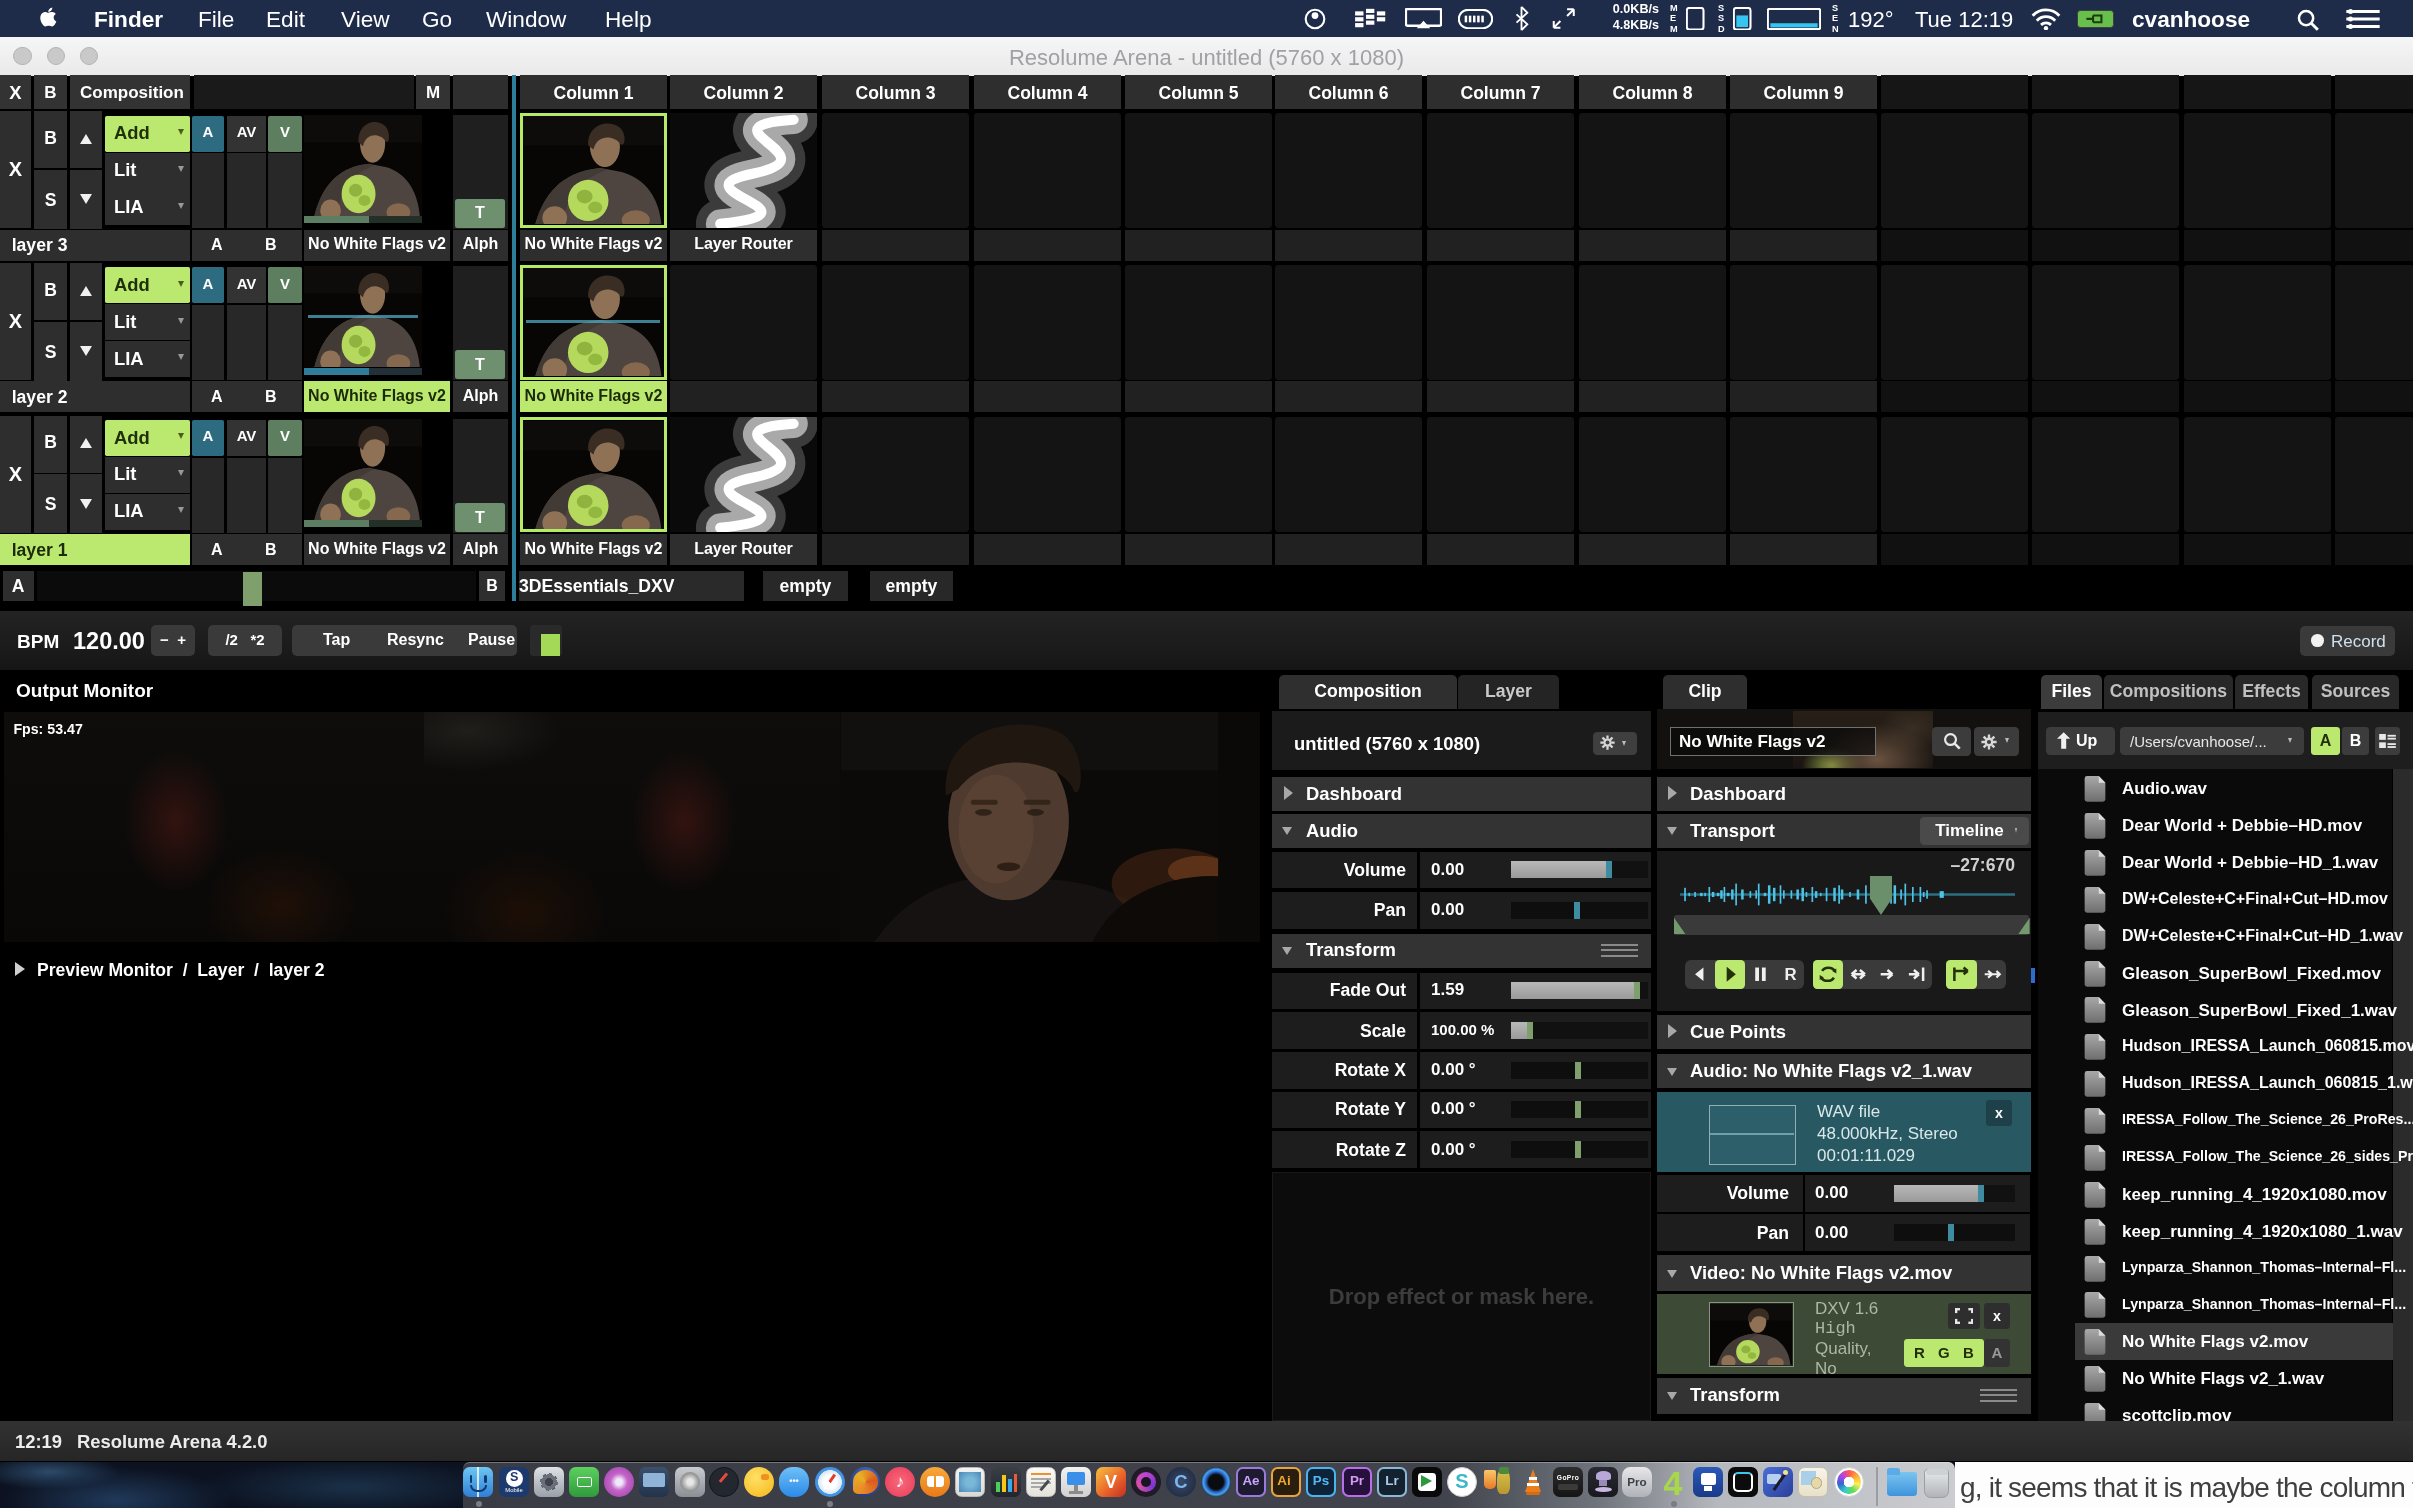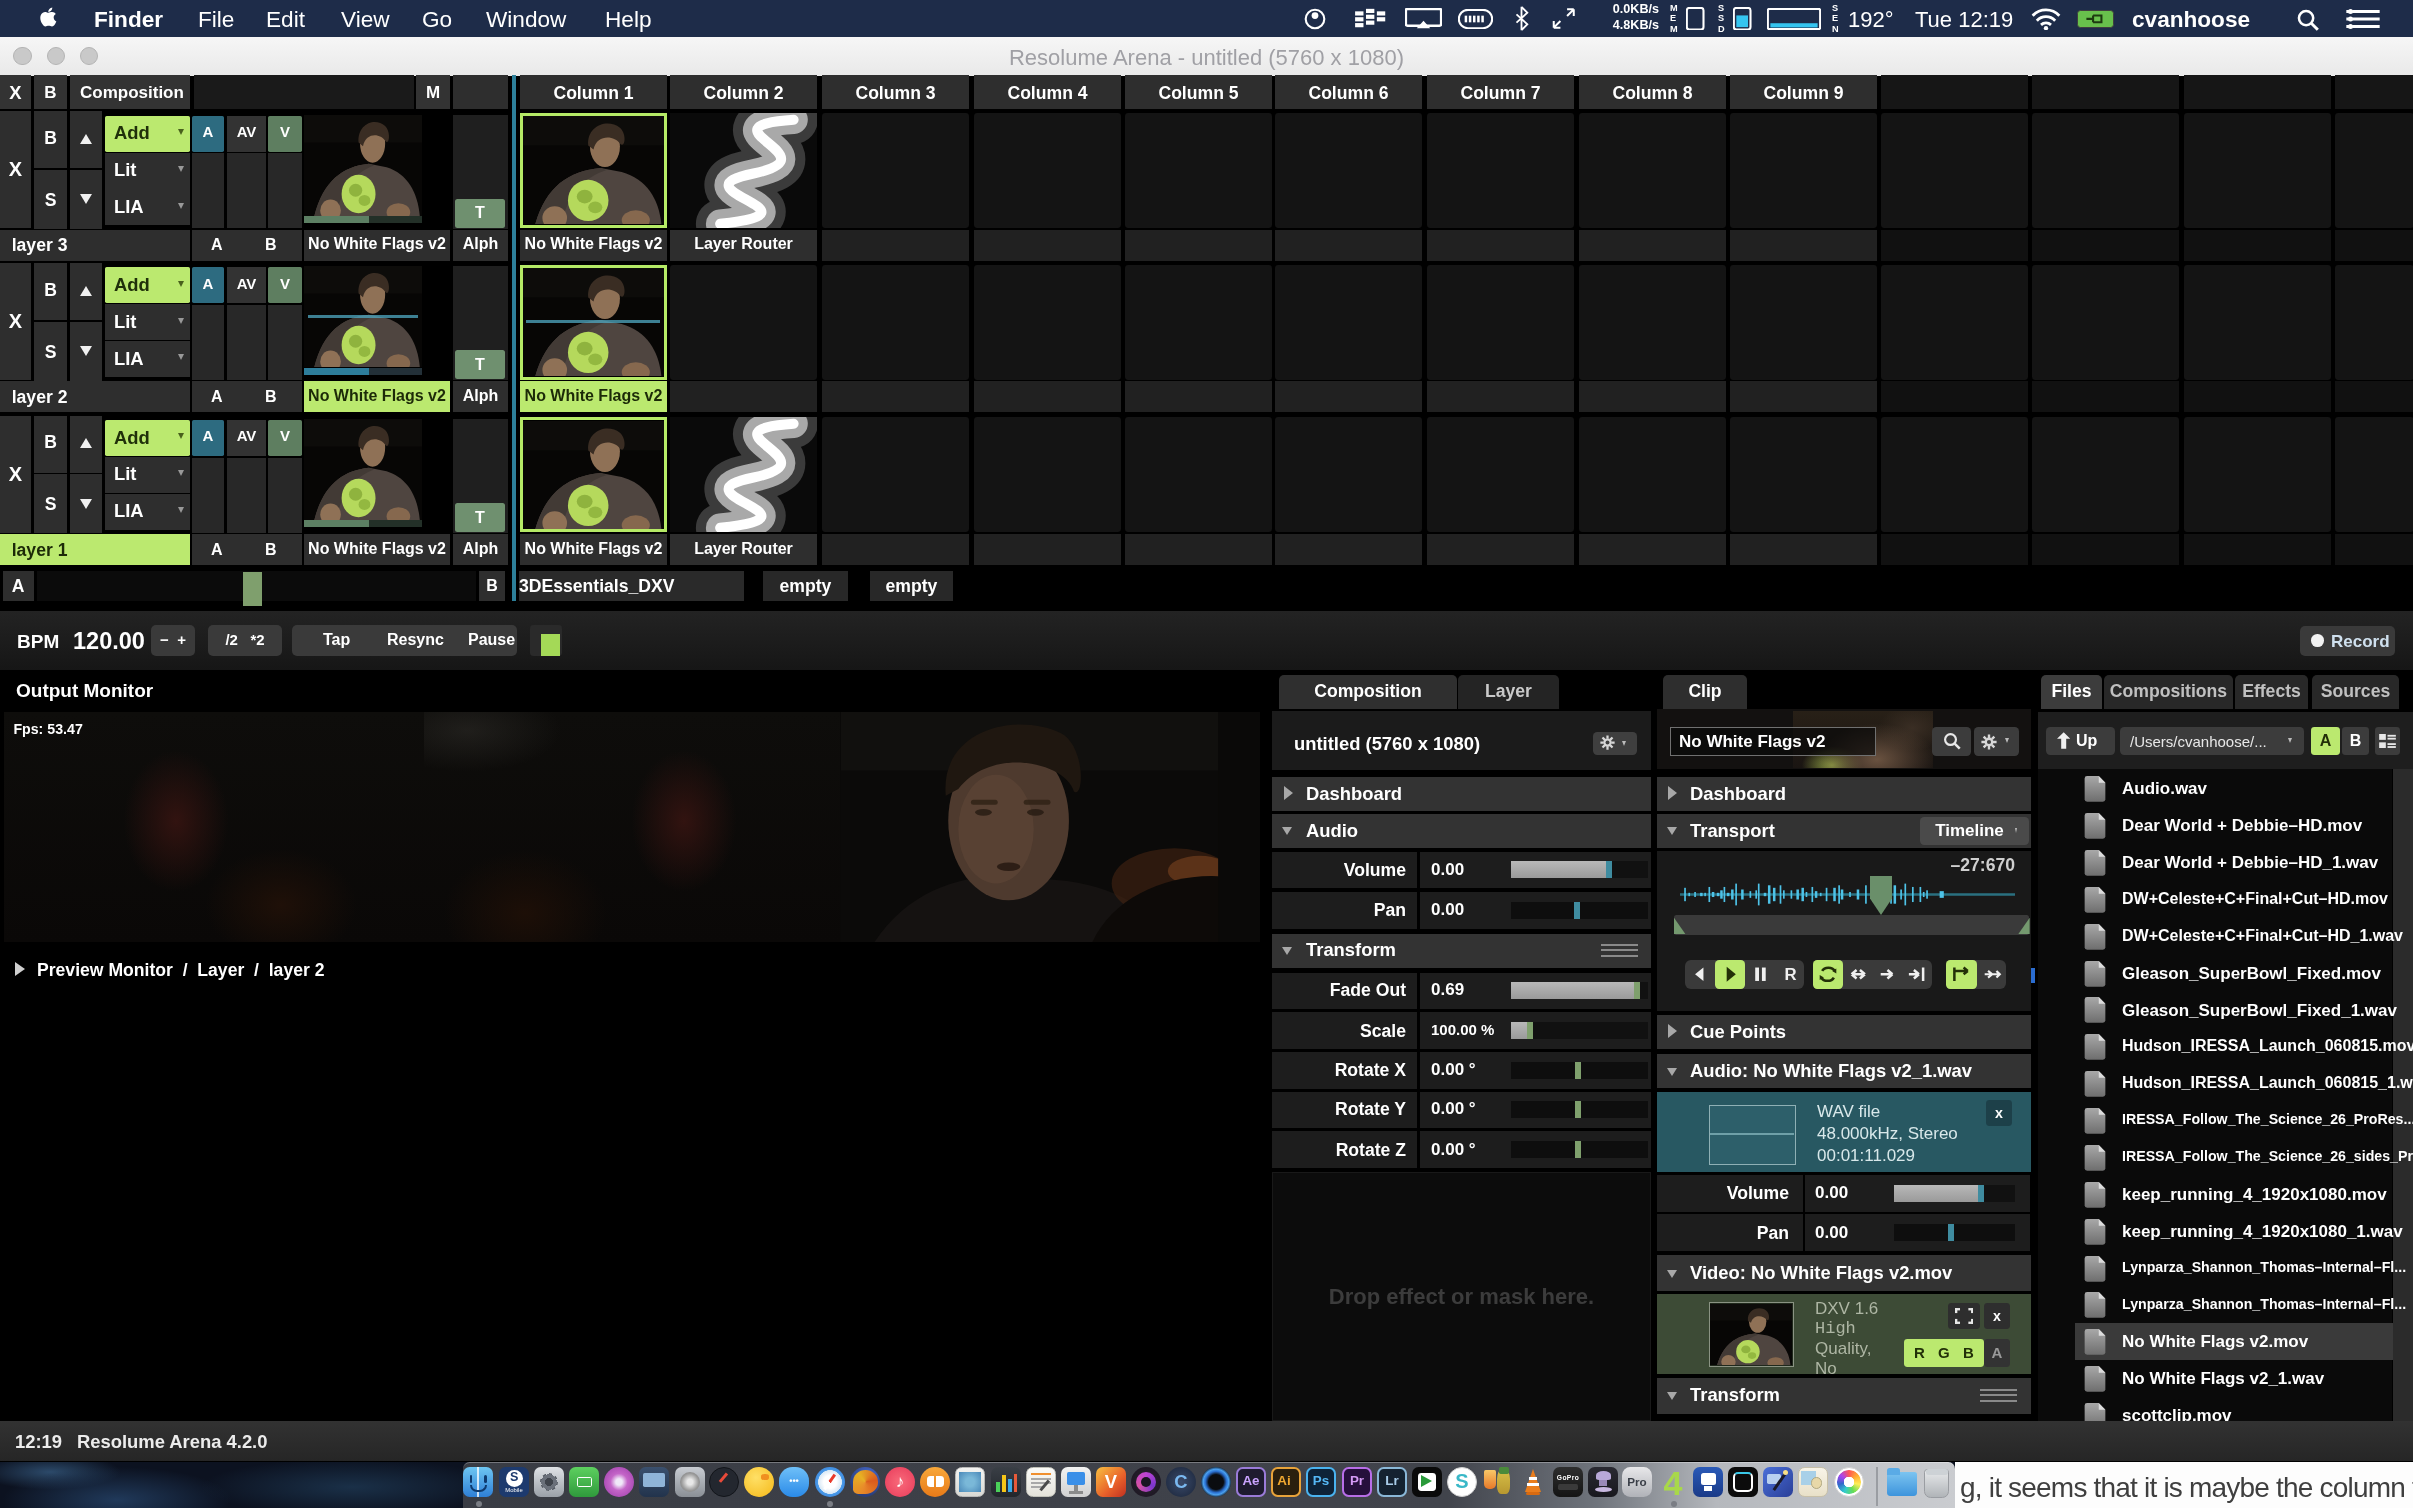--- a/index.html
+++ b/index.html
@@ -436,21 +436,21 @@
 <div style="left:208px;top:625px;width:74px;height:31px;background:#3a3a3a;border-radius:5px"></div>
 <div style="left:208px;top:631px;width:74px;font-size:15px;color:#fff;font-weight:bold;white-space:nowrap;text-align:center;">/2&nbsp;&nbsp;&nbsp;*2</div>
 <div style="left:292px;top:625px;width:225px;height:31px;background:#3a3a3a;border-radius:5px"></div>
 <div style="left:323px;top:631px;font-size:16px;color:#fff;font-weight:bold;white-space:nowrap;">Tap</div>
 <div style="left:387px;top:631px;font-size:16px;color:#fff;font-weight:bold;white-space:nowrap;">Resync</div>
 <div style="left:468px;top:631px;font-size:16px;color:#fff;font-weight:bold;white-space:nowrap;">Pause</div>
 <div style="left:530px;top:625px;width:32px;height:31px;background:#2a2a2a;border-radius:3.4px"></div>
 <div style="left:541px;top:634px;width:19px;height:22px;background:#a4d957;"></div>
 <div style="left:2300px;top:626px;width:95px;height:30px;background:#3a3a3a;border-radius:5px"></div>
 <div style="left:2311px;top:634px;width:12.6px;height:12.6px;background:#f2f2f2;border-radius:50%"></div>
-<div style="left:2331px;top:632px;font-size:17px;color:#cfe0ee;font-weight:bold;white-space:nowrap;">Record</div>
+<div style="left:2331px;top:632px;font-size:17px;color:#cfe0ee;font-weight:normal;white-space:nowrap;">Record</div>
 <div style="left:16px;top:680px;font-size:19px;color:#fff;font-weight:bold;white-space:nowrap;">Output Monitor</div>
 <div style="left:4.2px;top:712px;width:1256px;height:230px;background:#0a0908;"></div>
 <div style="left:4.2px;top:712px;width:420px;height:230px;background:radial-gradient(ellipse 75px 101px at 172px 109px,#321310 0%,rgba(20,8,6,0) 70%),radial-gradient(ellipse 101px 75px at 277px 193px,#1f1008 0%,rgba(10,5,3,0) 75%),linear-gradient(#0e0d0b,#0a0807);"></div>
 <div style="left:424px;top:712px;width:416px;height:230px;background:radial-gradient(ellipse 75px 101px at 260px 109px,#321310 0%,rgba(20,8,6,0) 70%),radial-gradient(ellipse 109px 84px at 101px 201px,#1d0f07 0%,rgba(10,5,3,0) 75%),linear-gradient(#0e0d0b,#0a0807);"></div>
 <div style="left:424px;top:712px;width:218px;height:92px;background:radial-gradient(ellipse 134px 59px at 20% 20%,rgba(50,48,44,0.5) 0%,rgba(20,18,16,0) 70%);"></div>
 <svg style="left:841px;top:712px;position:absolute" width="419" height="230" viewBox="0 0 500 275" preserveAspectRatio="none">
     <use href="#face"></use>
   </svg>
 <div style="left:13.4px;top:721px;font-size:14.2px;color:#fff;font-weight:bold;white-space:nowrap;">Fps: 53.47</div>
 <div style="left:15px;top:962px;width:0;height:0;border-top:7.5px solid transparent;border-bottom:7.5px solid transparent;border-left:10px solid #cfcfcf;"></div>
@@ -493,21 +493,21 @@
 <div style="left:1574px;top:902px;width:5.9px;height:17px;background:#3f8ca0;"></div>
 <div style="left:1272px;top:934px;width:379px;height:34px;background:#333333;"></div>
 <div style="left:1282px;top:947px;width:0;height:0;border-left:5px solid transparent;border-right:5px solid transparent;border-top:8.4px solid #a8a8a8;"></div>
 <div style="left:1306px;top:939px;font-size:18.4px;color:#fff;font-weight:bold;white-space:nowrap;">Transform</div>
 <div style="left:1601px;top:944px;width:37px;height:2.1px;background:#8a8a8a;"></div>
 <div style="left:1601px;top:949px;width:37px;height:2.1px;background:#8a8a8a;"></div>
 <div style="left:1601px;top:955px;width:37px;height:2.1px;background:#8a8a8a;"></div>
 <div style="left:1272px;top:973px;width:145px;height:36px;background:#1d1d1d;"></div>
 <div style="left:1420px;top:973px;width:231px;height:36px;background:#1d1d1d;"></div>
 <div style="left:1272px;top:980px;width:134px;font-size:17.6px;color:#fff;font-weight:bold;white-space:nowrap;text-align:right;">Fade Out</div>
-<div style="left:1431px;top:980px;font-size:17px;color:#fff;font-weight:bold;white-space:nowrap;">0.69</div>
+<div style="left:1431px;top:980px;font-size:17px;color:#fff;font-weight:bold;white-space:nowrap;">1.59</div>
 <div style="left:1511px;top:982px;width:137px;height:17px;background:#111;"></div>
 <div style="left:1511px;top:982px;width:123px;height:17px;background:linear-gradient(#b8b8b8,#9a9a9a);"></div>
 <div style="left:1634px;top:982px;width:5.9px;height:17px;background:#7fa06d;"></div>
 <div style="left:1272px;top:1012px;width:145px;height:37px;background:#1d1d1d;"></div>
 <div style="left:1420px;top:1012px;width:231px;height:37px;background:#1d1d1d;"></div>
 <div style="left:1272px;top:1021px;width:134px;font-size:17.6px;color:#fff;font-weight:bold;white-space:nowrap;text-align:right;">Scale</div>
 <div style="left:1431px;top:1021px;font-size:15px;color:#fff;font-weight:bold;white-space:nowrap;">100.00 %</div>
 <div style="left:1511px;top:1022px;width:137px;height:17px;background:#111;"></div>
 <div style="left:1511px;top:1022px;width:16px;height:17px;background:linear-gradient(#b8b8b8,#9a9a9a);"></div>
 <div style="left:1527px;top:1022px;width:5.9px;height:17px;background:#7fa06d;"></div>

